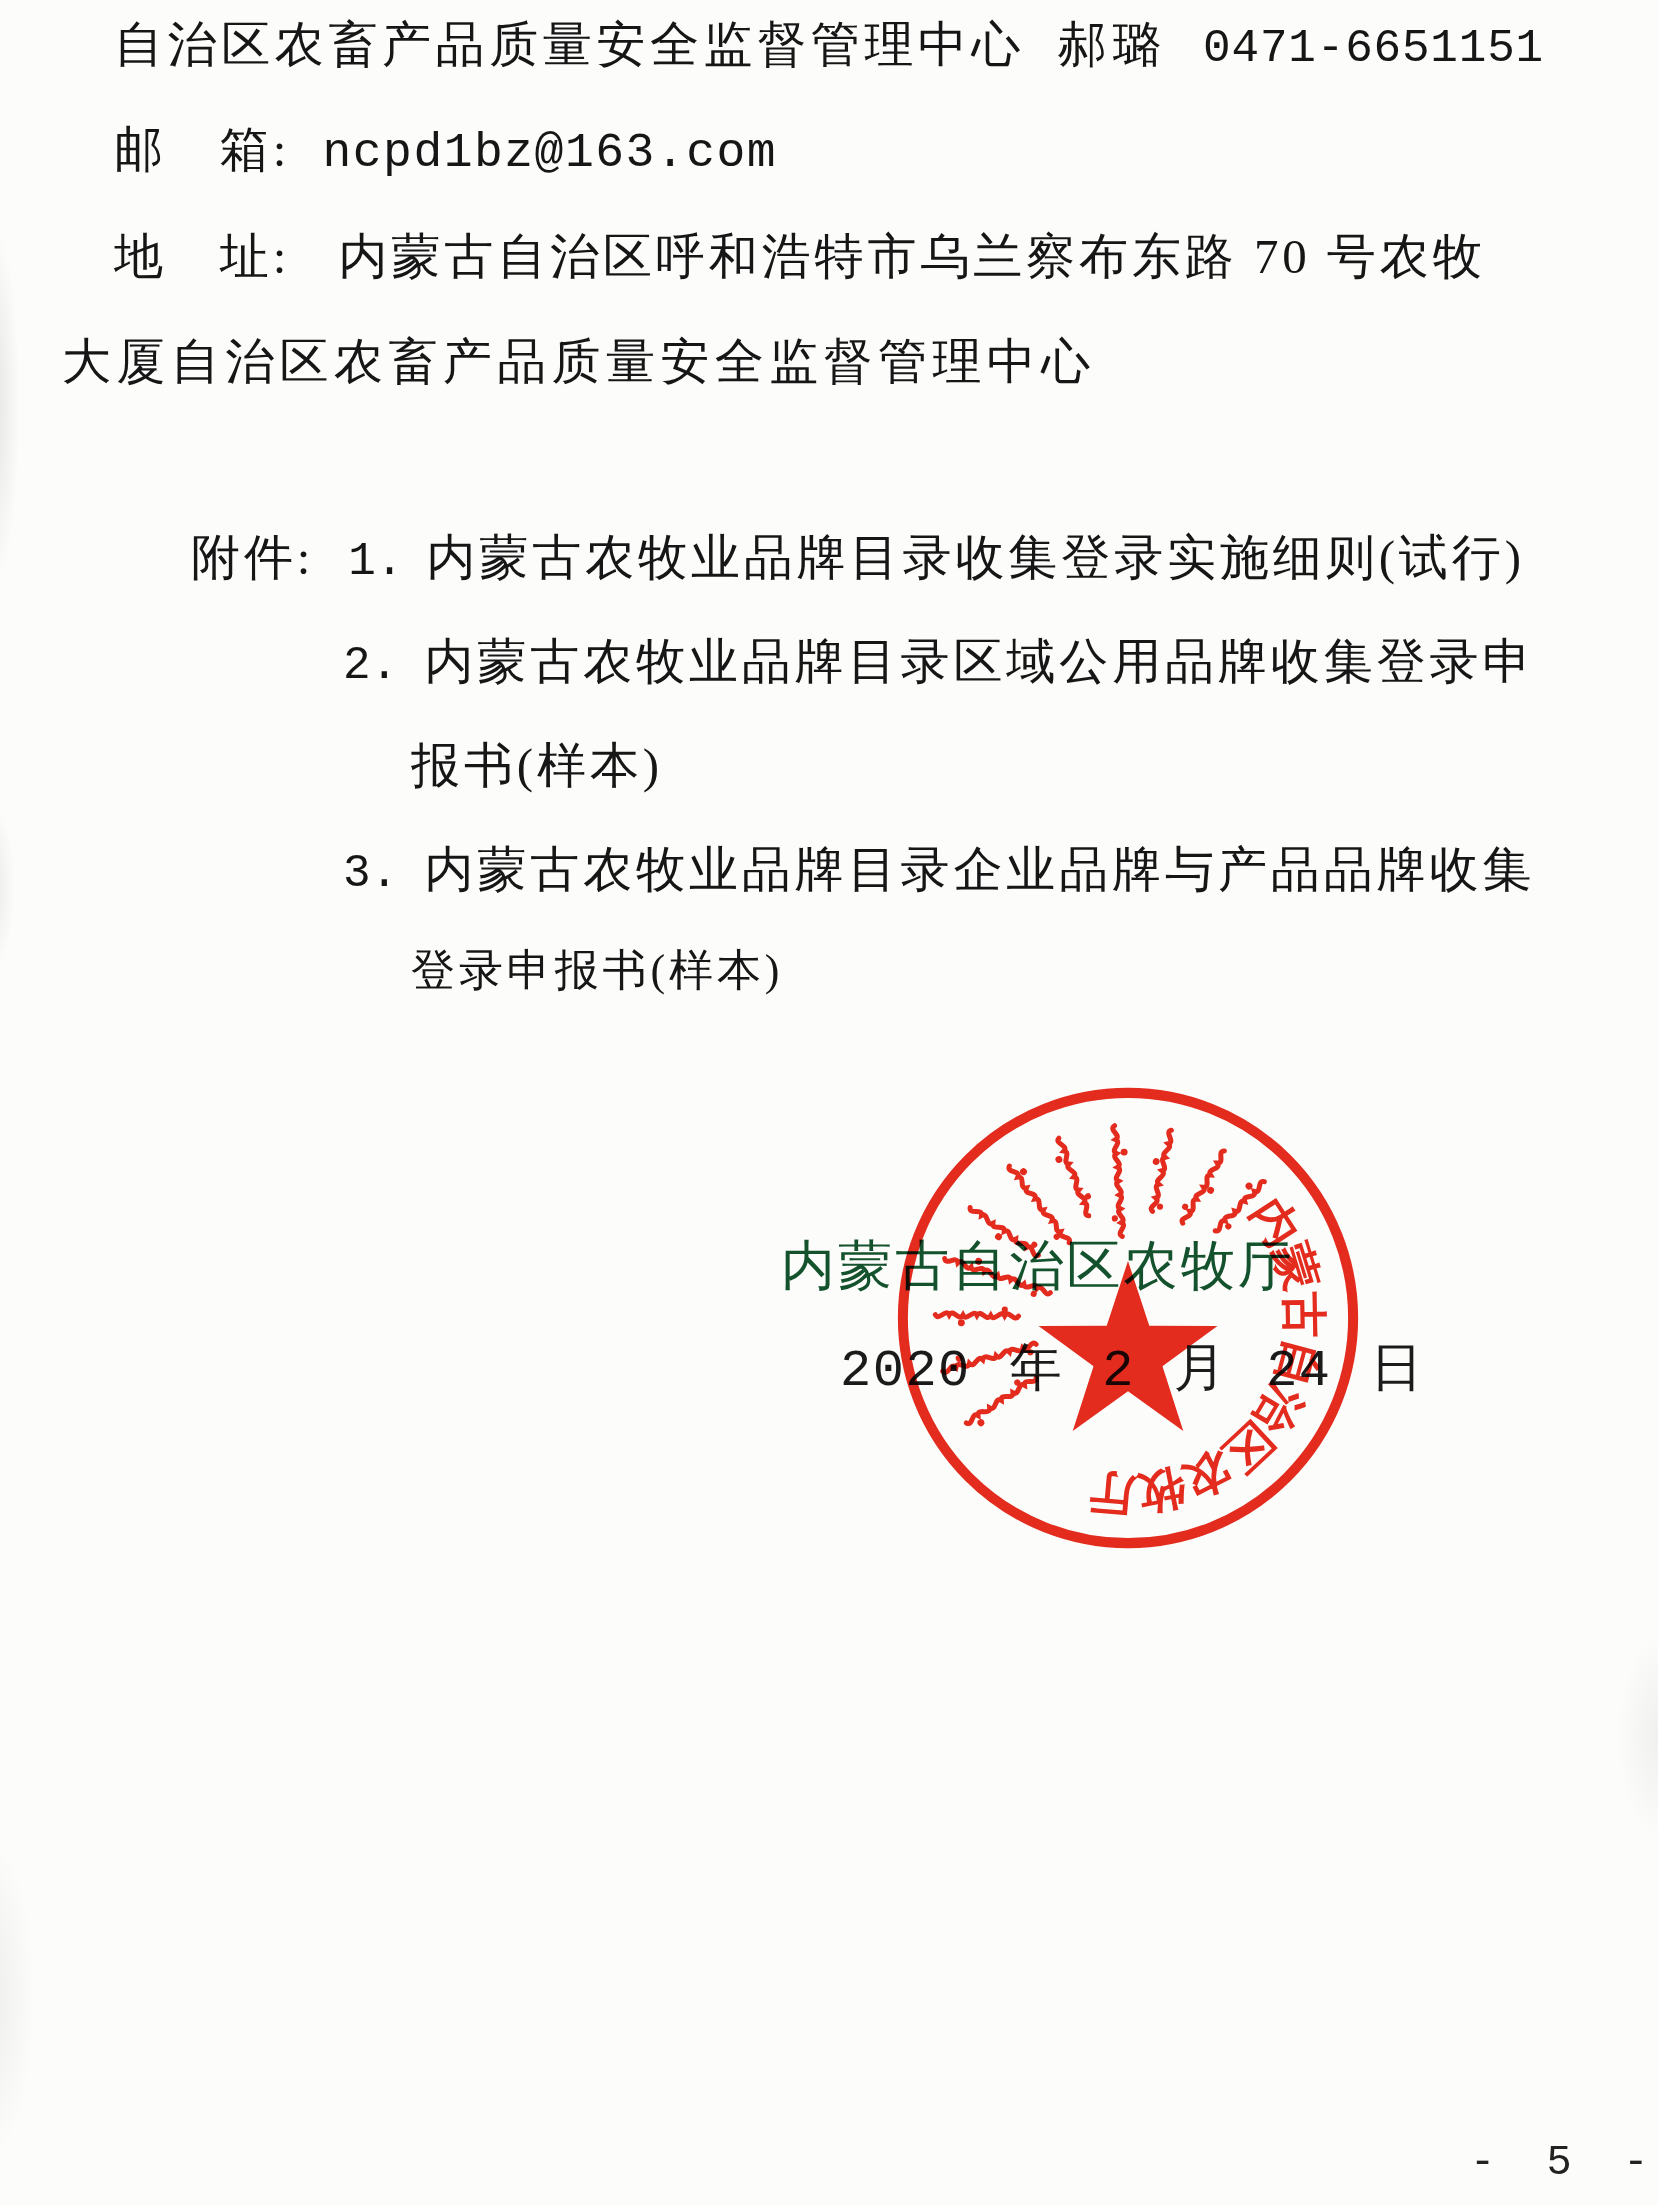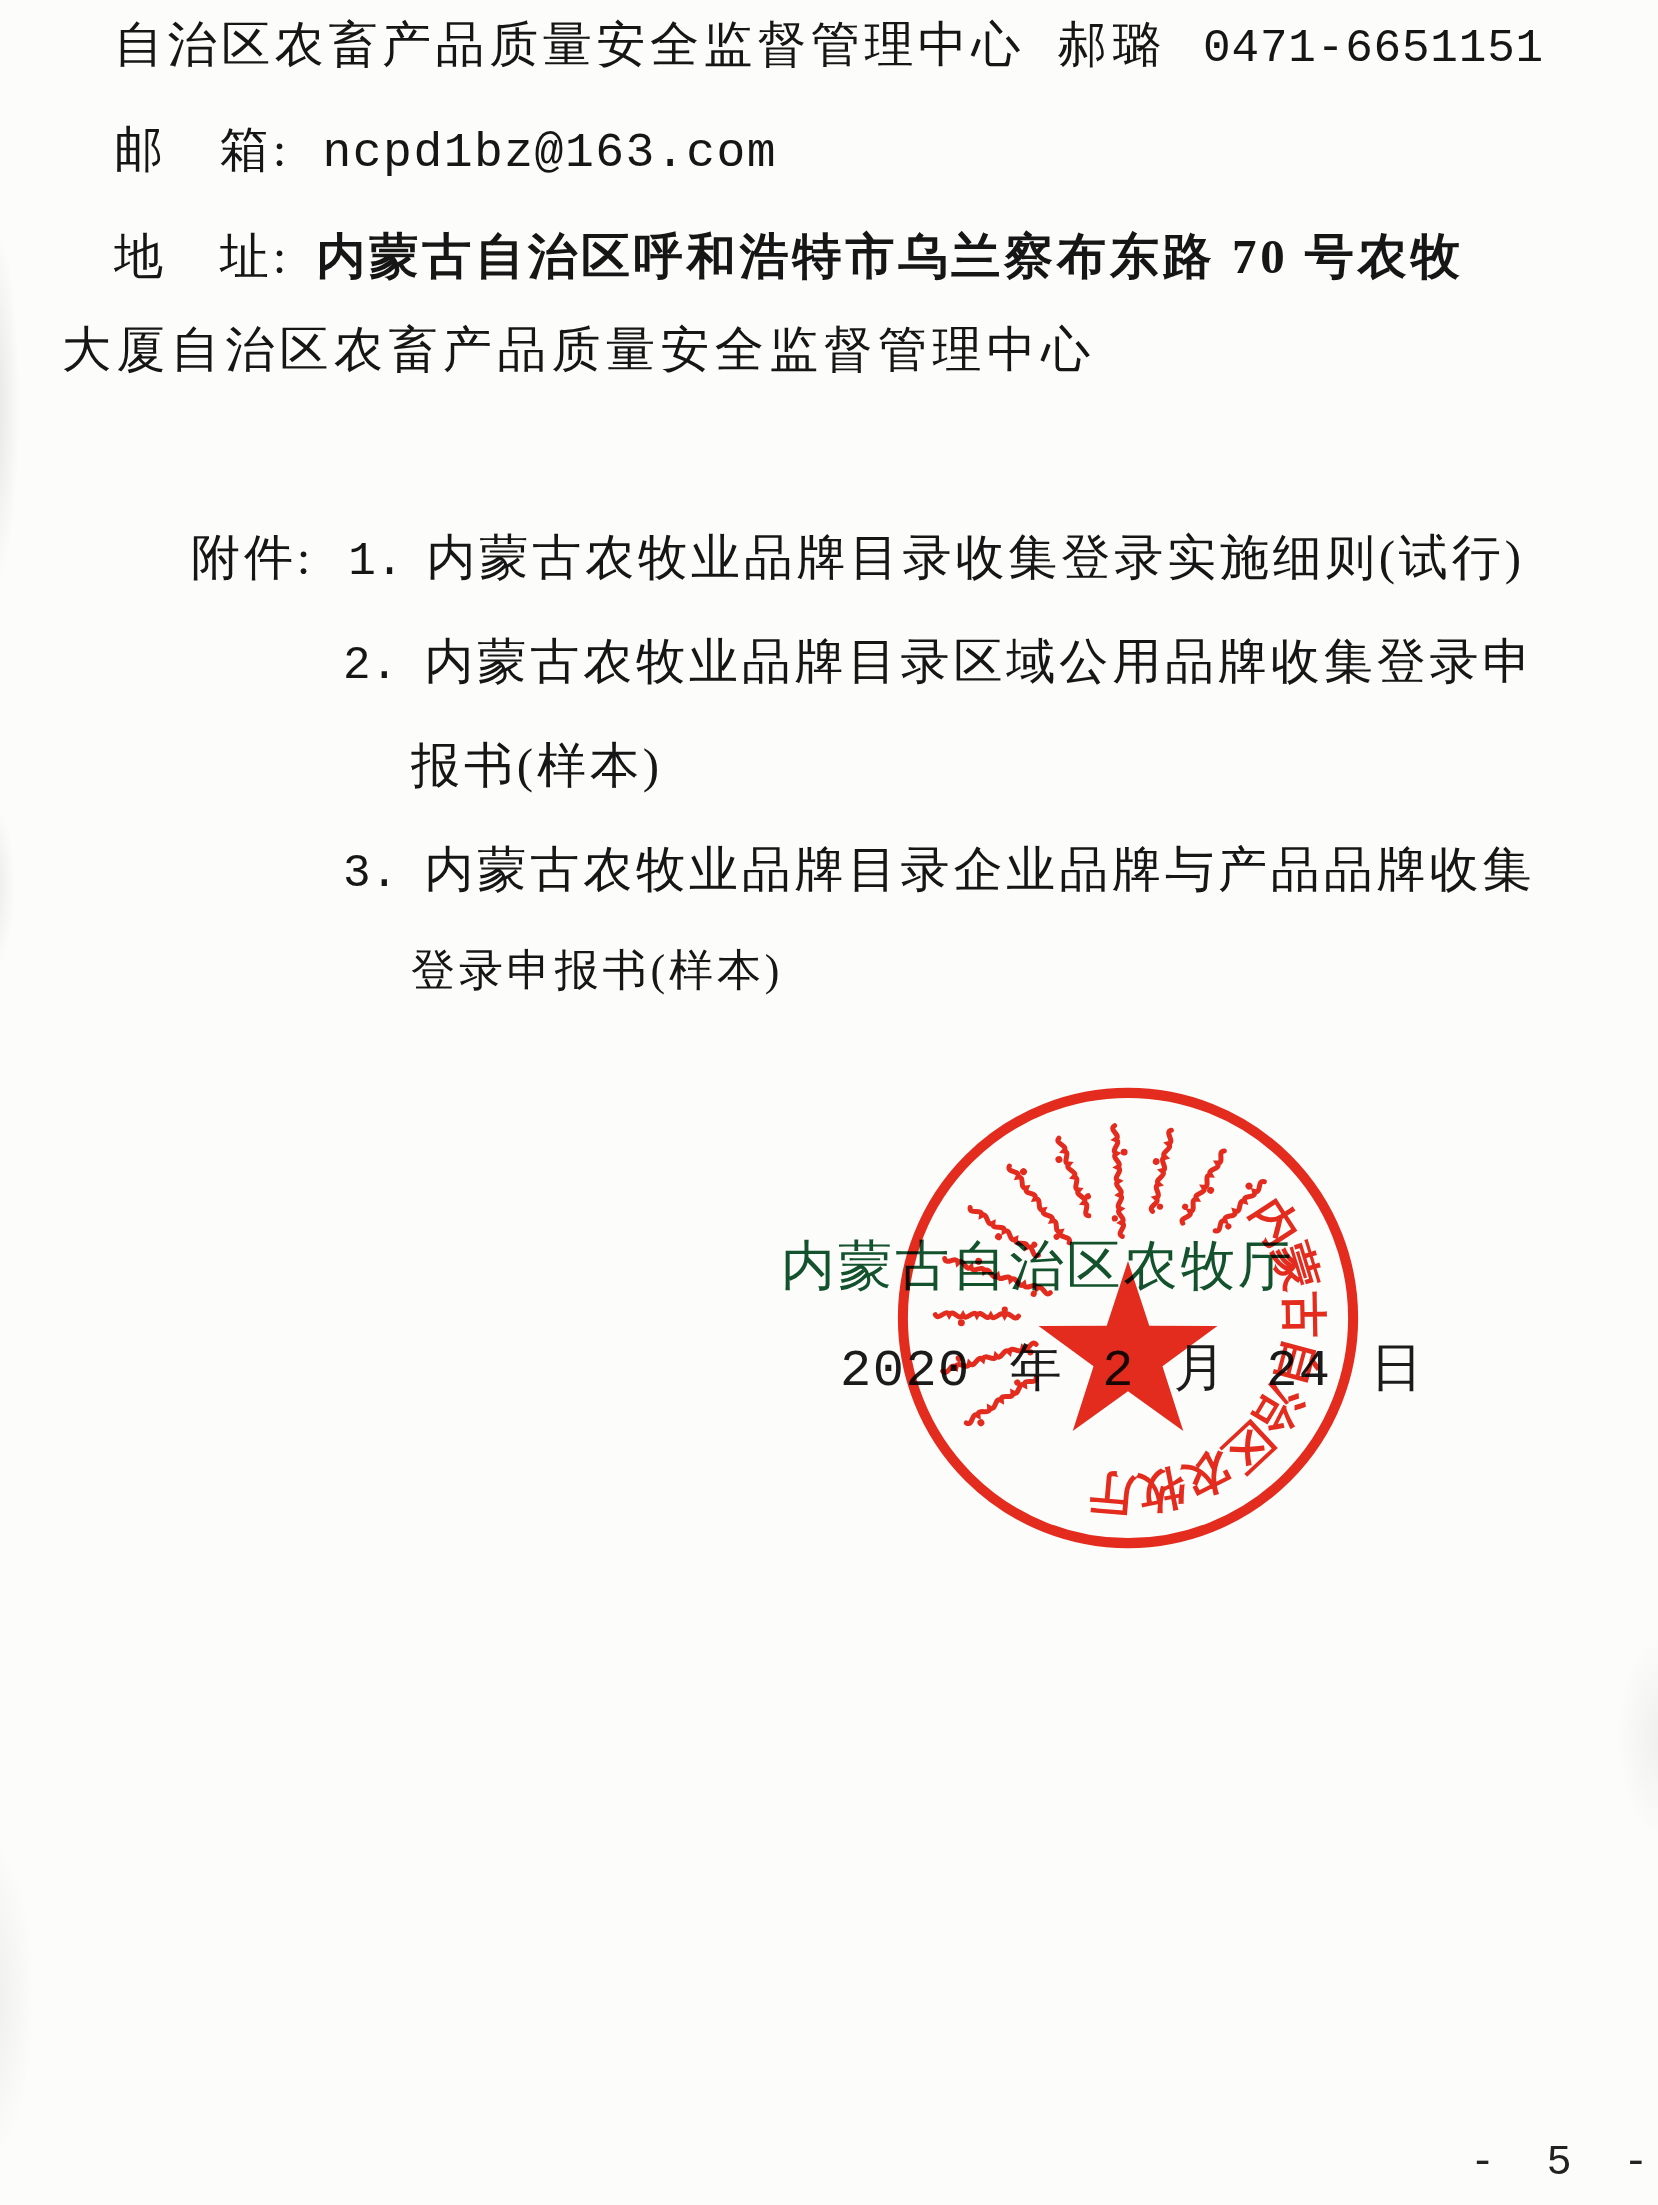--- a/index.html
+++ b/index.html
@@ -15,22 +15,22 @@
   .mono{font-family:"Liberation Mono","DejaVu Sans Mono",monospace;letter-spacing:0.8px;}
 
   
   .l1{left:114px;top:12.3px;font-size:49px;}
   .l1 .org{letter-spacing:4.6px;margin-top:33px;}
   .l1 .person{margin-left:20px;letter-spacing:6.2px;}
   .l1 .phone{margin-left:23px;font-size:46px;}
   .l2{left:114px;top:117px;font-size:49px;text-align:center;}
   .l2 .email{margin-left:20px;font-size:48px;letter-spacing:1.5px;}
   .l3{left:114px;top:224px;font-size:49px;}
-  .l3 .val{margin-left:14px;font-weight:bold;}
-  .l4{left:62px;top:317px;font-size:49px;letter-spacing:5.4px;}
+  .l3 .val{margin-left:36px;}
+  .l4{left:62px;top:329px;font-size:49px;letter-spacing:5.4px;}
 
   
   .a1{left:191px;top:525px;font-size:49px;}
   .a1 .num{margin:0 10.8px 0 21.6px;}
   .a2{left:343px;top:629px;font-size:49px;}
   .a2 .num,.a4 .num{margin-right:14px;}
   .a3{left:411px;top:733px;font-size:49px;}
   .a4{left:343px;top:837px;font-size:49px;}
   .a5{left:411px;top:941px;font-size:44px;}
   .num{font-family:"Liberation Mono","DejaVu Sans Mono",monospace;font-size:46px;}

